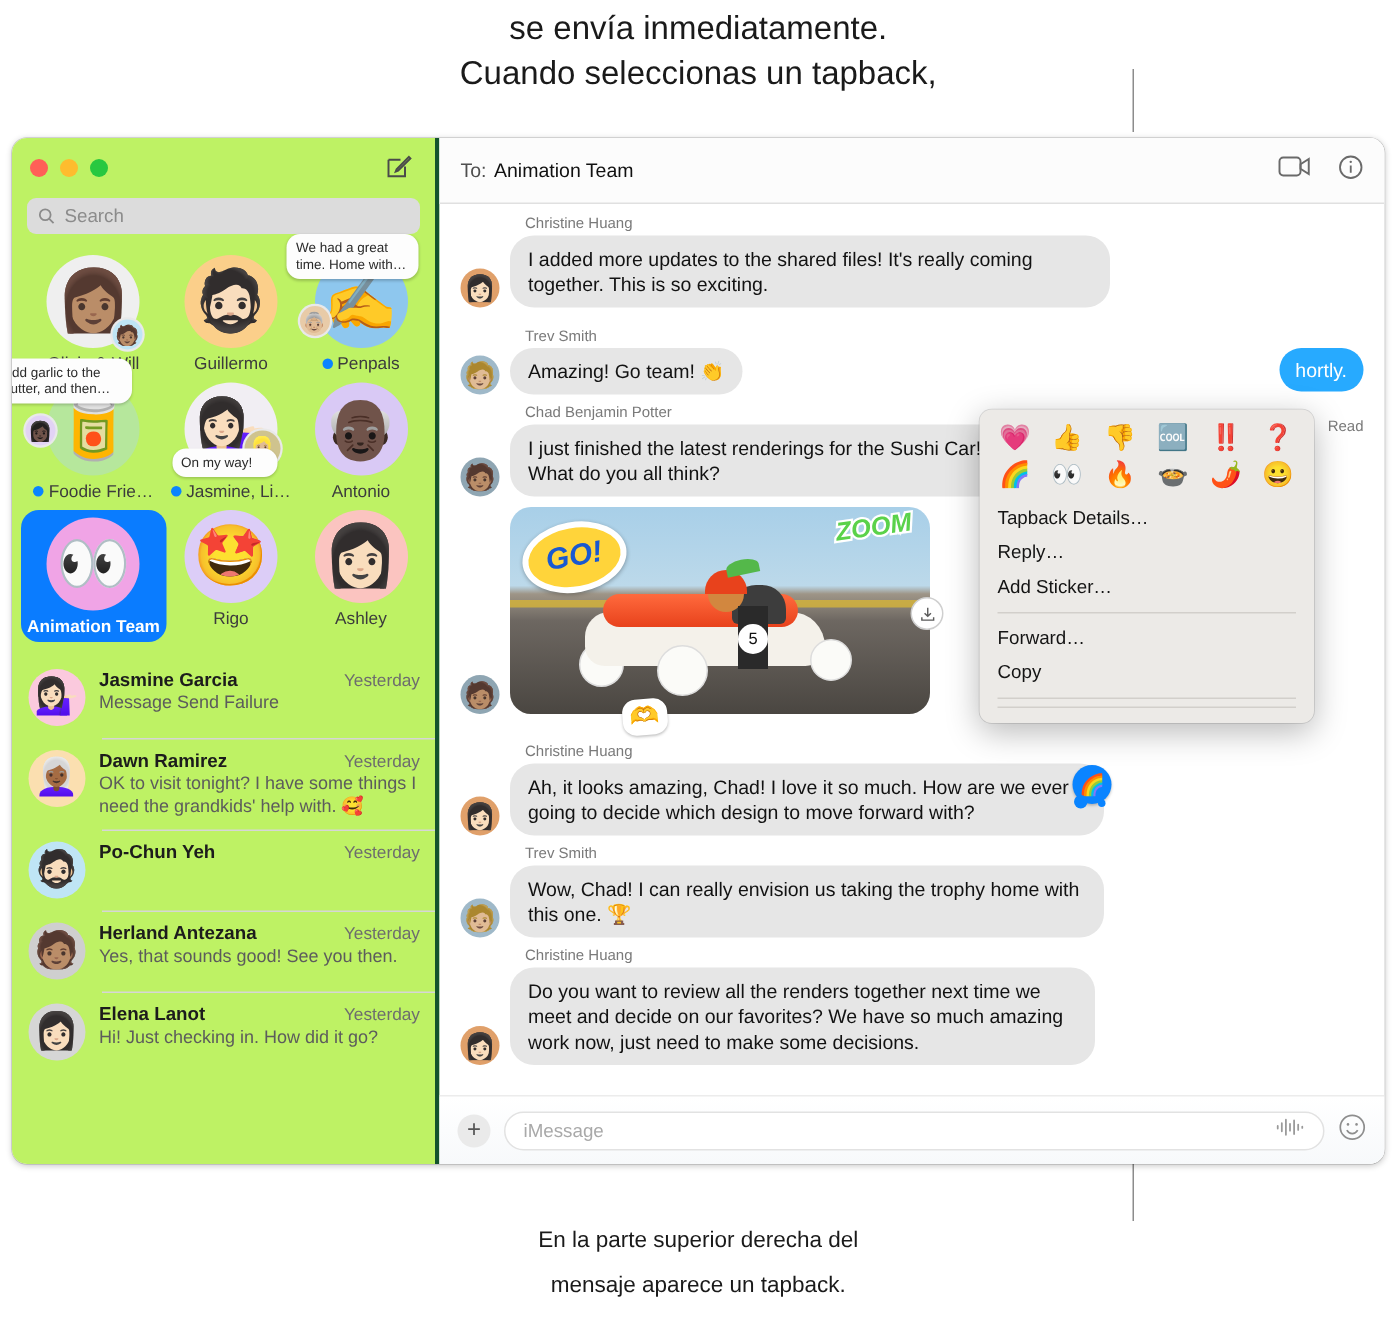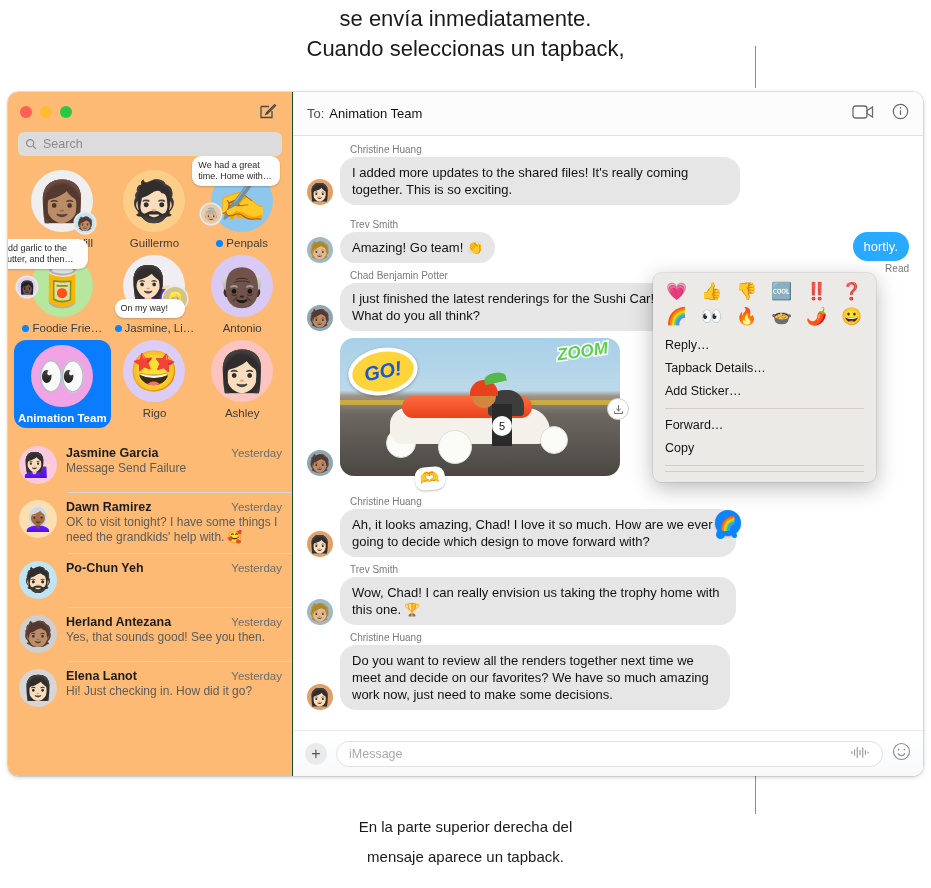--- a/index.html
+++ b/index.html
@@ -43,22 +43,22 @@
     border-radius: 10px;
     overflow: hidden;
     box-shadow: 0 1px 4px rgba(0,0,0,.22), 0 0 0 .5px rgba(0,0,0,.16);
     display: flex;
     background: #fff;
   }
 
   
   .sidebar {
     width: 285px; height: 100%;
-    background: #fdba74;
-    border-right: 1px solid #14532d;
+    background: #bef264;
+    border-right: 3px solid #14532d;
     position: relative;
     flex: 0 0 285px;
   }
   .titlebar { height: 40px; position: relative; }
   .traffic { position: absolute; left: 12px; top: 14px; display: flex; gap: 8px; }
   .dot { width: 12px; height: 12px; border-radius: 50%; }
   .dot.red { background: #ff5f57; }
   .dot.yellow { background: #febc2e; }
   .dot.green { background: #28c840; }
   .compose-btn {
@@ -169,21 +169,21 @@
     position: relative;
   }
   .bubble.tail::after {
     content: ""; position: absolute; left: -4px; bottom: 0;
     width: 12px; height: 12px; background: #e6e6e6;
     border-bottom-right-radius: 12px;
     clip-path: polygon(100% 0, 100% 100%, 0 100%);
     z-index: -1;
   }
   .bubble.blue { background: #27aaff; color: #fff; }
-  .read-lbl { font-size: 10px; color: #7a7a7a; text-align: right; margin-top: 2px; }
+  .read-lbl { font-size: 10px; color: #7a7a7a; text-align: right; margin-top: 18px; }
 
   .photo-msg { position: relative; }
   .photo {
     width: 280px; height: 138px; border-radius: 14px; overflow: hidden;
     position: relative;
     background: linear-gradient(#a8cfe8 0%, #bcd9ea 38%, #9e9587 42%, #6d6761 55%, #4a4641 100%);
   }
   .road-line {
     position: absolute; left: 0; right: 0; top: 62px; height: 5px;
     background: #d2b23c; opacity: .85;
@@ -666,22 +666,22 @@
       <div class="emoji-cell">‼️</div>
       <div class="emoji-cell">❓</div>
       <div class="emoji-cell">🌈</div>
       <div class="emoji-cell">👀</div>
       <div class="emoji-cell">🔥</div>
       <div class="emoji-cell">🍲</div>
       <div class="emoji-cell">🌶️</div>
       <div class="emoji-cell">😀</div>
     </div>
 
+    <div class="menu-item">Tapback Details…</div>
     <div class="menu-item">Reply…</div>
-    <div class="menu-item">Tapback Details…</div>
     <div class="menu-item">Add Sticker…</div>
     <div class="menu-sep"></div>
     <div class="menu-item">Forward…</div>
     <div class="menu-item">Copy</div>
     <div class="menu-sep"></div>
     <div class="menu-sep"></div>
   </div>
 
 </div>
 

